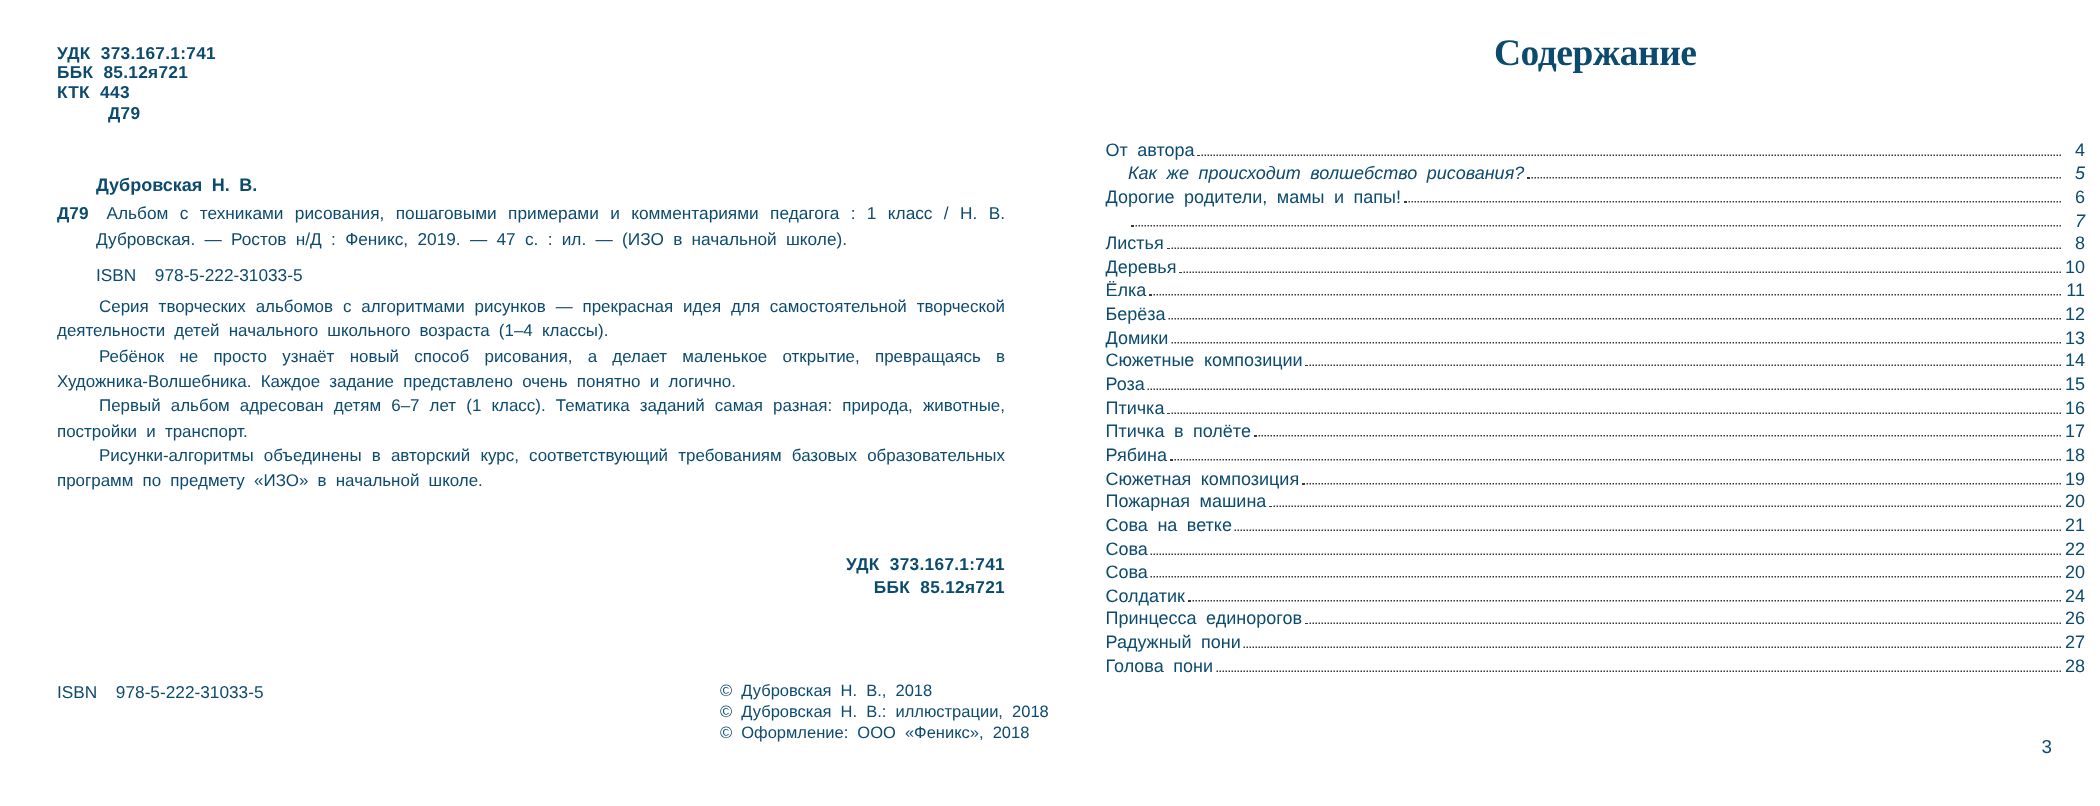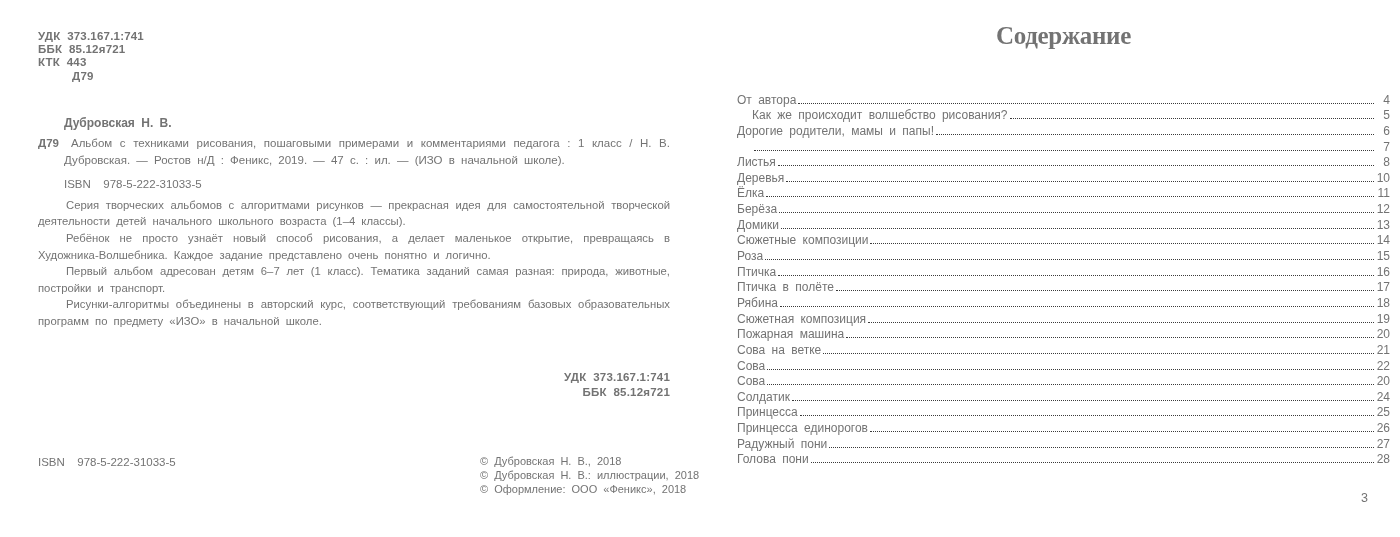--- a/index.html
+++ b/index.html
@@ -1,21 +1,21 @@
 <!DOCTYPE html>
 <html><head>
 <meta charset="utf-8">
 <style>
   html, body { margin: 0; padding: 0; background: #ffffff; }
   .sheet {
     position: relative;
     width: 1400px;
     height: 537px;
     background: #ffffff;
-    color: #737373;
+    color: #0c4a6e;
     font-family: "Liberation Sans", "DejaVu Sans", sans-serif;
     overflow: hidden;
   }
 
   
   .left-page {
     position: absolute;
     left: 38px;
     top: 30px;
     width: 632px;
@@ -108,21 +108,21 @@
     top: 71px;
     width: 653px;
     margin-top: 20px;
   }
   .toc-row {
     display: flex;
     align-items: flex-end;
     height: 15.65px;
     font-size: 12px;
   }
-  .toc-row.indent { padding-left: 15px; }
+  .toc-row.indent { padding-left: 15px; font-style: italic; }
   .toc-label {
     white-space: nowrap;
     word-spacing: 3px;
     line-height: 14px;
   }
   .toc-leader {
     flex: 1;
     border-bottom: 1.5px dotted #3a3a3a;
     margin: 0 2px 3px 2px;
     min-width: 10px;
@@ -301,25 +301,20 @@
         <span class="toc-leader"></span>
         <span class="toc-page">20</span>
       </div>
 
       <div class="toc-row">
         <span class="toc-label">Солдатик</span>
         <span class="toc-leader"></span>
         <span class="toc-page">24</span>
       </div>
 
-      <div class="toc-row">
-        <span class="toc-label">Принцесса</span>
-        <span class="toc-leader"></span>
-        <span class="toc-page">25</span>
-      </div>
 
       <div class="toc-row">
         <span class="toc-label">Принцесса единорогов</span>
         <span class="toc-leader"></span>
         <span class="toc-page">26</span>
       </div>
 
       <div class="toc-row">
         <span class="toc-label">Радужный пони</span>
         <span class="toc-leader"></span>

